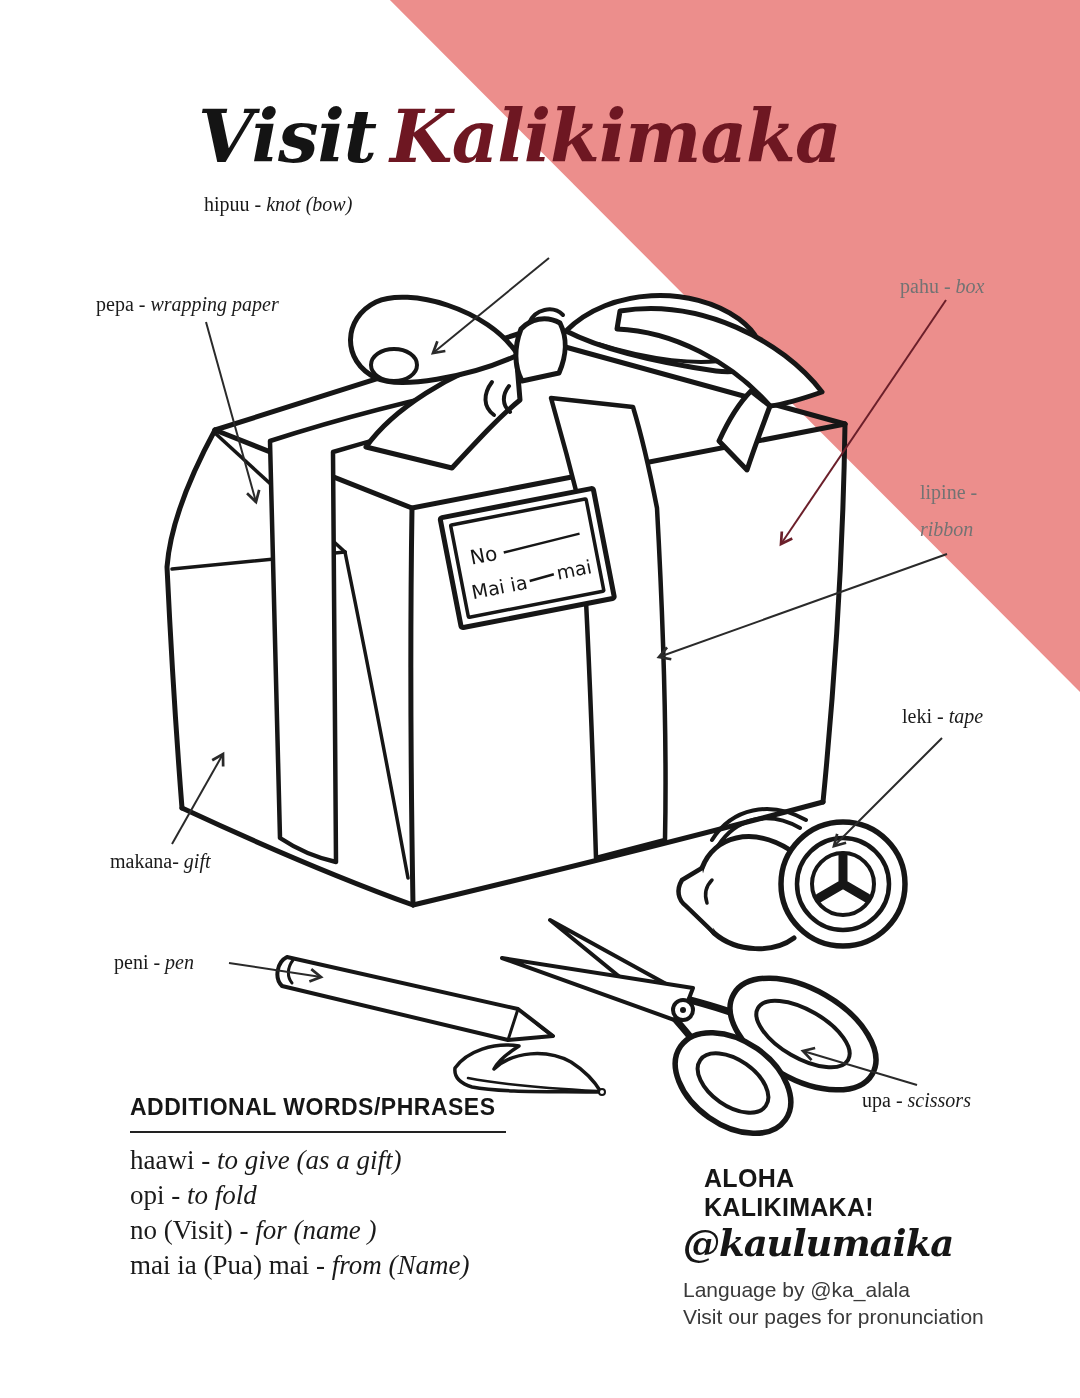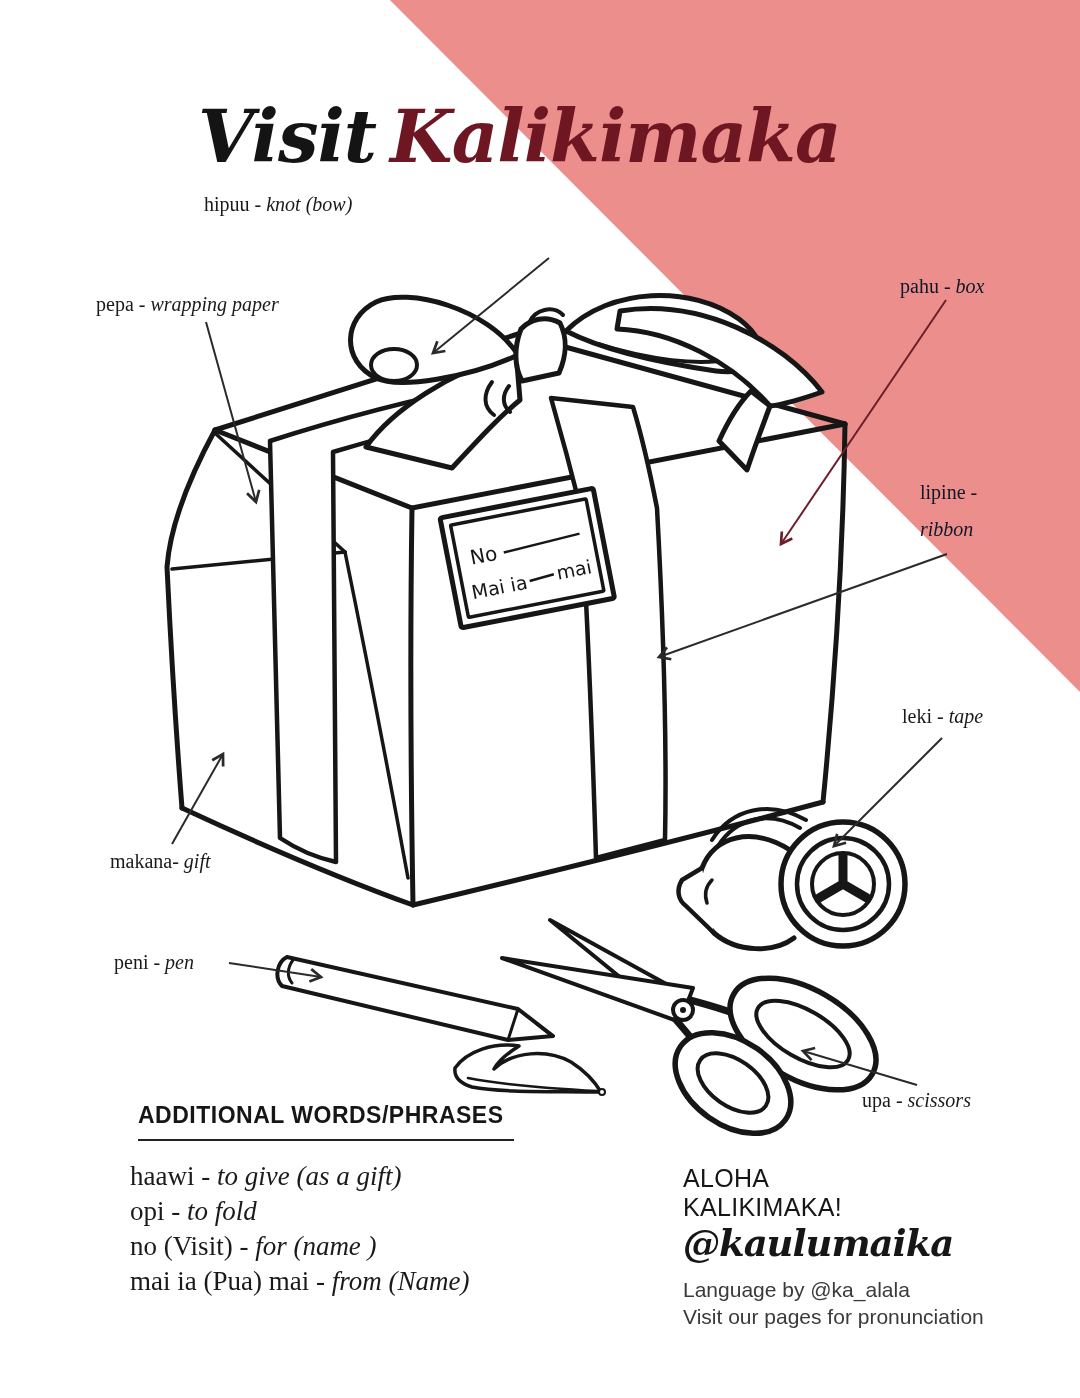--- a/index.html
+++ b/index.html
@@ -17,32 +17,32 @@
     position:absolute; left:198px; top:94px; white-space:nowrap;
     font-family:"DejaVu Serif", serif; font-style:italic; font-weight:700;
     font-size:72px; color:#141414; letter-spacing:-1px;
   }
   .title .w2 { color:#6e1722; margin-left:14px;margin-top:7px; }
   .lbl {
     position:absolute; font-size:20px; color:#1a1a1a; line-height:37px;
     font-family:"Liberation Serif", serif; white-space:nowrap;
   }
   .lbl em { font-style:italic; }
-  .maroon { color:#0f172a; }
+  .maroon { color:#737373; }
   .addl { position:absolute; left:130px; top:1094px; }
   .addl .hd {
     font-family:"Liberation Sans", sans-serif; font-size:23px; font-weight:700;
     letter-spacing:0.5px; color:#161616; display:inline-block;
-    padding:0 10px 10px 0; border-bottom:2.5px solid #222; margin:8px;
+    padding:0 10px 10px 0; border-bottom:2.5px solid #222; margin:0;
   }
   .addl .items { margin-top:10px; }
   .addl .item { font-size:27px; line-height:35px; color:#1a1a1a; white-space:nowrap; }
   .addl .item em { font-style:italic; }
   .footer { position:absolute; left:683px; top:1164px; font-family:"Liberation Sans", sans-serif; color:#161616; }
-  .footer .big { font-size:25px; font-weight:400; line-height:29px; letter-spacing:0.3px; }
+  .footer .big { font-size:25px; font-weight:700; line-height:29px; letter-spacing:0.3px;margin-left:21px; }
   .footer .script {
     font-family:"DejaVu Serif", serif; font-style:italic; font-weight:700;
     font-size:37px; line-height:42px; letter-spacing:-1px;
   }
   .footer .small { font-size:21px; line-height:27px; color:#3a3a3a; }
   .footer .small.first { margin-top:12px; }
 </style>
 </head>
 <body>
 

